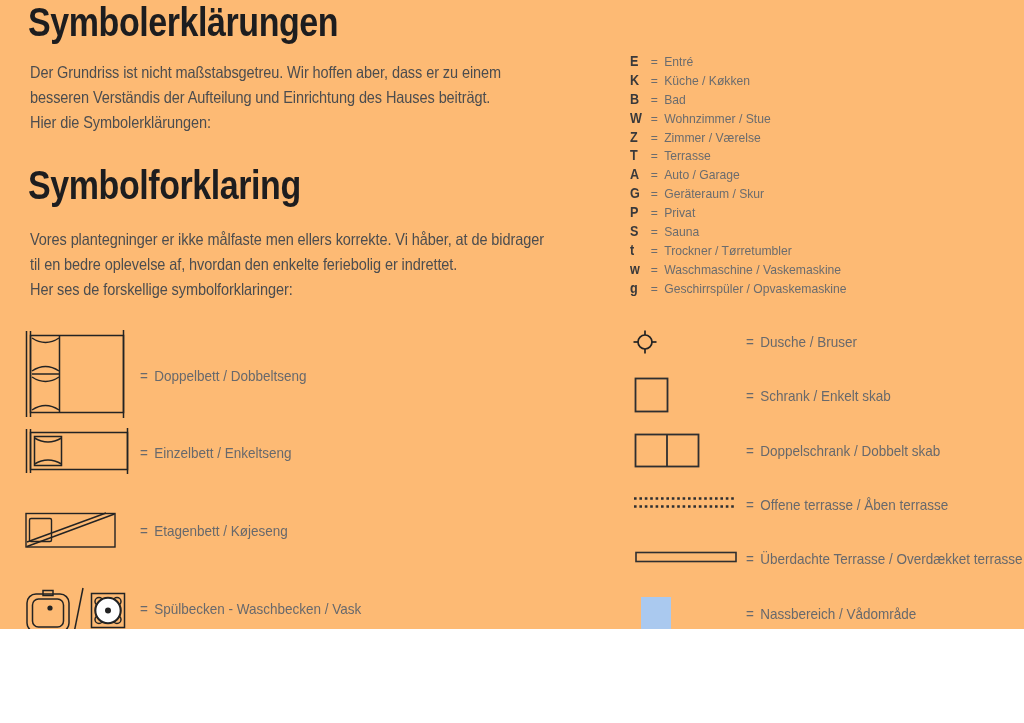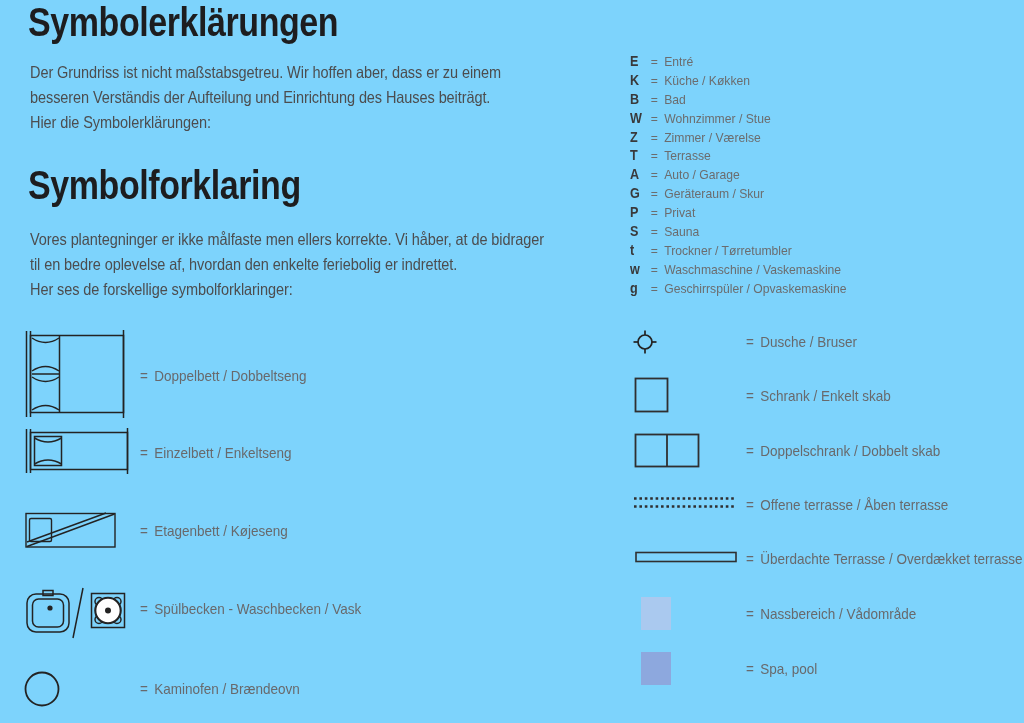--- a/index.html
+++ b/index.html
@@ -1,19 +1,19 @@
 <!DOCTYPE html>
 <html><head>
 <meta charset="utf-8">
 <style>
   * { margin:0; padding:0; box-sizing:border-box; }
   html,body { background:#ffffff; }
   body { font-family:"Liberation Sans","DejaVu Sans",sans-serif; }
   .page {
-    position:relative; width:1024px; height:723px; background:#7dd3fc; overflow:hidden;
+    position:relative; width:1024px; height:629px; background:#fdba74; overflow:hidden;
   }
   .h1 {
     position:absolute; left:28px; font-size:40px; font-weight:700; color:#1d1d1f;
     letter-spacing:-0.5px; transform:scaleX(0.85); transform-origin:0 0; white-space:nowrap;
   }
   .para {
     position:absolute; left:30px; font-size:16.5px; line-height:25px; color:#4c4d4f;
     white-space:pre-line; transform:scaleX(0.88); transform-origin:0 0; letter-spacing:-0.1px;
   }
   

